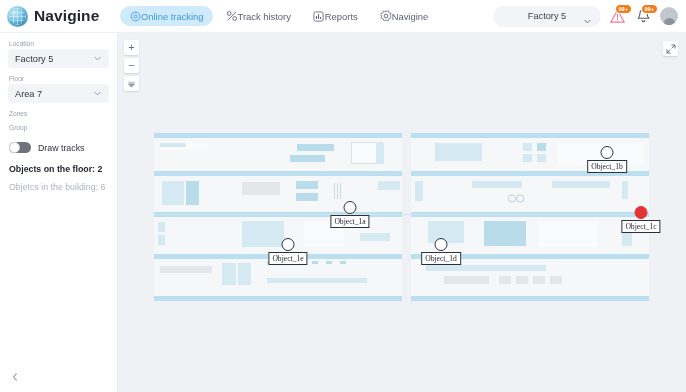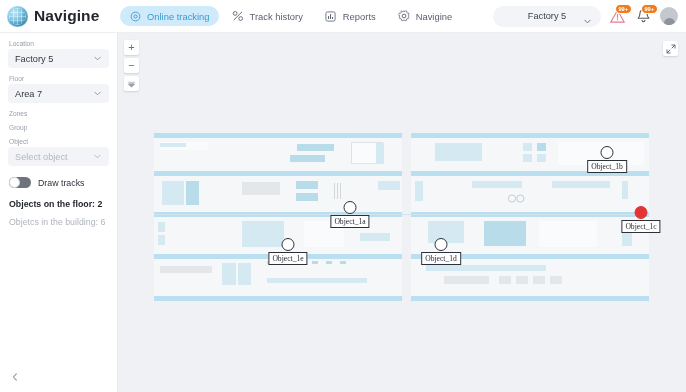--- a/index.html
+++ b/index.html
@@ -31,21 +31,21 @@
   .logo-globe::after {
     content: ""; position: absolute; inset: 2px; border-radius: 50%;
     background:
       repeating-linear-gradient(90deg, rgba(255,255,255,.42) 0 1px, transparent 1px 4px),
       repeating-linear-gradient(0deg, rgba(255,255,255,.34) 0 1px, transparent 1px 4px);
   }
   .brand-name { font-size: 15.5px; font-weight: 700; color: #23262e; letter-spacing: .1px; }
 
   .nav-tabs { display: flex; align-items: center; gap: 4px; margin-left: 2px; }
   .tab {
-    display: flex; align-items: center; gap: 6px;
+    display: flex; align-items: center; gap: 0;
     padding: 4px 9px; border-radius: 12px;
     font-size: 9.4px; color: #5b6070; white-space: nowrap; cursor: pointer;
   }
   .tab .ticon { display: flex; align-items: center; justify-content: center; width: 12px; height: 12px; flex: none; }
   .tab.active { background: #cfeafa; color: #3a9ad1; font-weight: 400; }
 
   .header-right {
     margin-left: auto; display: flex; align-items: center; gap: 7px; padding-right: 8px;
   }
   .loc-select {
@@ -270,31 +270,20 @@
     </div>
 
     <div class="field">
       <div class="field-label">Zones</div>
     </div>
 
     <div class="field">
       <div class="field-label">Group</div>
     </div>
 
-    <div class="field">
-      <div class="field-label">Object</div>
-      <div class="field-select placeholder">
-        <span>Select object</span>
-        <span class="chev">
-          <svg width="9" height="9" viewBox="0 0 12 12">
-              <path d="M2.5 4.3L6 7.8l3.5-3.5" fill="none" stroke="#b3b8c2" stroke-width="1.25" stroke-linecap="round"></path>
-            </svg>
-        </span>
-      </div>
-    </div>
 
     <div class="toggle-row">
       <div class="switch">
           <div class="knob"></div>
         </div>
       <div class="toggle-label">Draw tracks</div>
     </div>
 
     <div class="stat-bold">Objects on the floor: 2</div>
     <div class="stat-muted">Objetcs in the building: 6</div>

